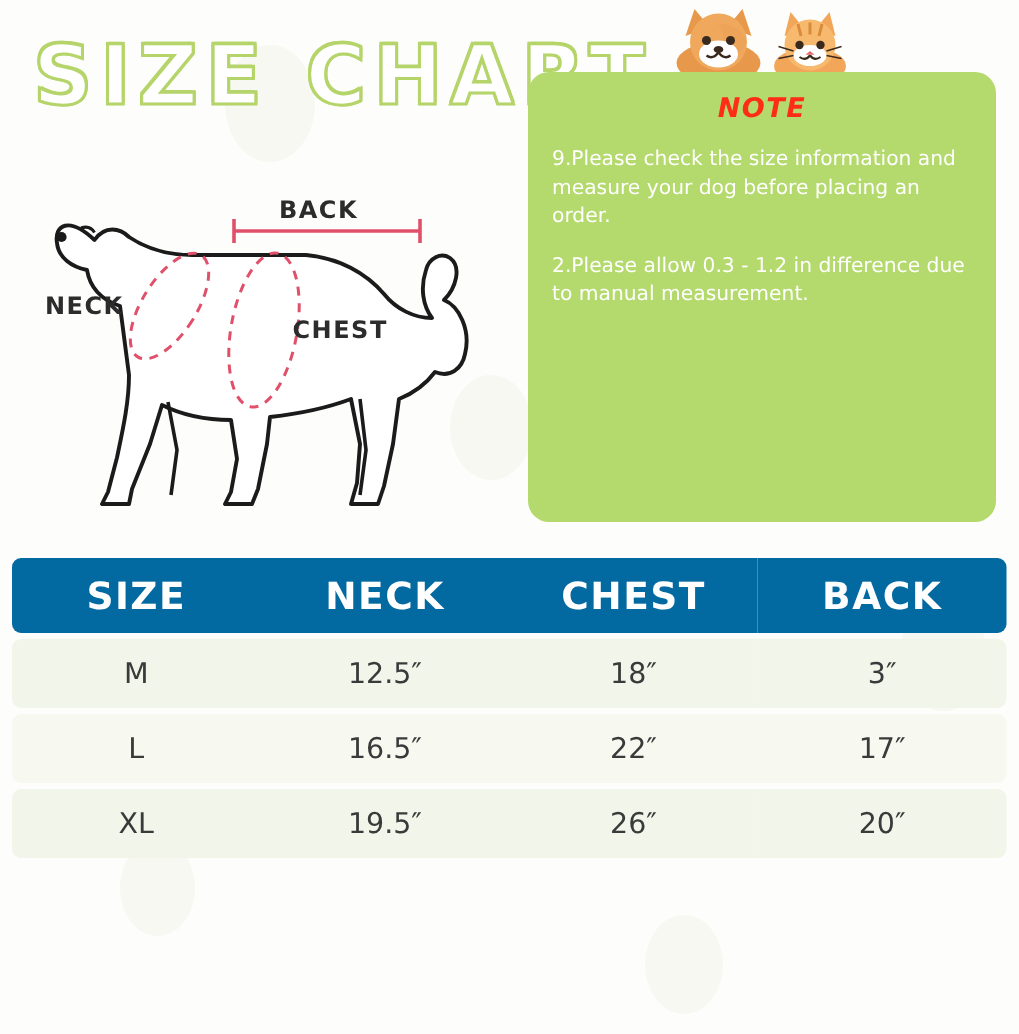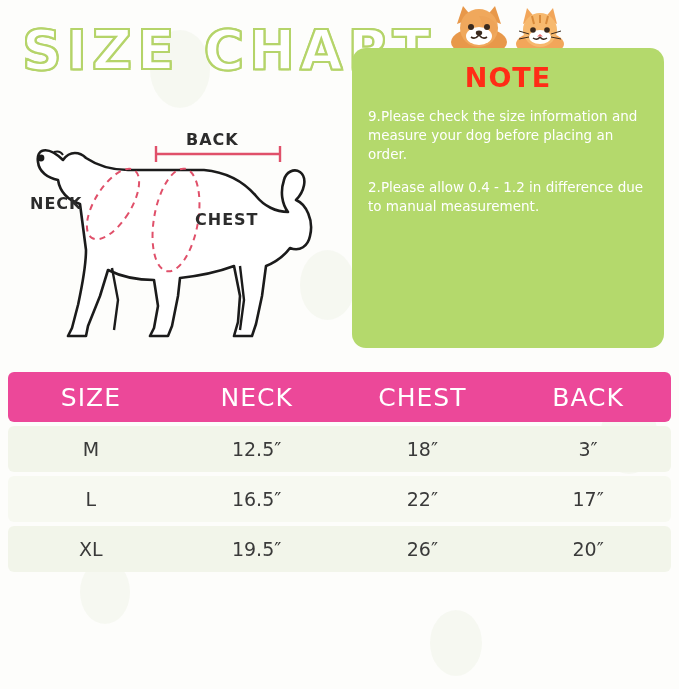--- a/index.html
+++ b/index.html
@@ -75,24 +75,25 @@
     width: 312px;
     height: 300px;
     background: #b4d96c;
     border-radius: 14px;
     box-sizing: border-box;
     padding: 12px 16px 10px 16px;
   }
   .note-title {
     text-align: center;
     color: #ff2d16;
-    font-size: 27px;
+    font-size: 18px;
     font-weight: bold;
     letter-spacing: 1px;
     margin: 2px 0 14px 0;
+    font-style: italic;
   }
   .note-item {
     color: #ffffff;
     font-size: 13.5px;
     line-height: 19px;
     margin-bottom: 14px;
   }
 
   
   .pets {
@@ -114,24 +115,24 @@
     table-layout: fixed;
   }
   .table th, .table td {
     text-align: center;
     font-size: 19px;
     color: #3a3a3a;
     height: 44px;
     font-weight: normal;
   }
   .table thead th {
-    background: #ec4899;
+    background: #0369a1;
     color: #ffffff;
     font-size: 25px;
-    font-weight: normal;
+    font-weight: bold;
     letter-spacing: 1px;
     height: 48px;
   }
   .table thead tr th:first-child { border-radius: 6px 0 0 6px; }
   .table thead tr th:last-child { border-radius: 0 6px 6px 0; }
   .table tbody tr td { background: #f2f5ea; }
   .table tbody tr td:first-child { border-radius: 6px 0 0 6px; }
   .table tbody tr td:last-child { border-radius: 0 6px 6px 0; }
   .table tbody tr.alt td { background: #f7f9f1; }
 </style>
@@ -228,21 +229,21 @@
       </g>
     </svg>
     <div class="label lbl-back">BACK</div>
     <div class="label lbl-neck">NECK</div>
     <div class="label lbl-chest">CHEST</div>
   </div>
 
   <div class="note-panel">
     <div class="note-title">NOTE</div>
     <div class="note-item">9.Please check the size information and measure your dog before placing an order.</div>
-    <div class="note-item">2.Please allow 0.4 - 1.2 in difference due to manual measurement.</div>
+    <div class="note-item">2.Please allow 0.3 - 1.2 in difference due to manual measurement.</div>
   </div>
 
   <table class="table">
     <thead>
       <tr>
         <th>SIZE</th>
         <th>NECK</th>
         <th>CHEST</th>
         <th>BACK</th>
       </tr>

